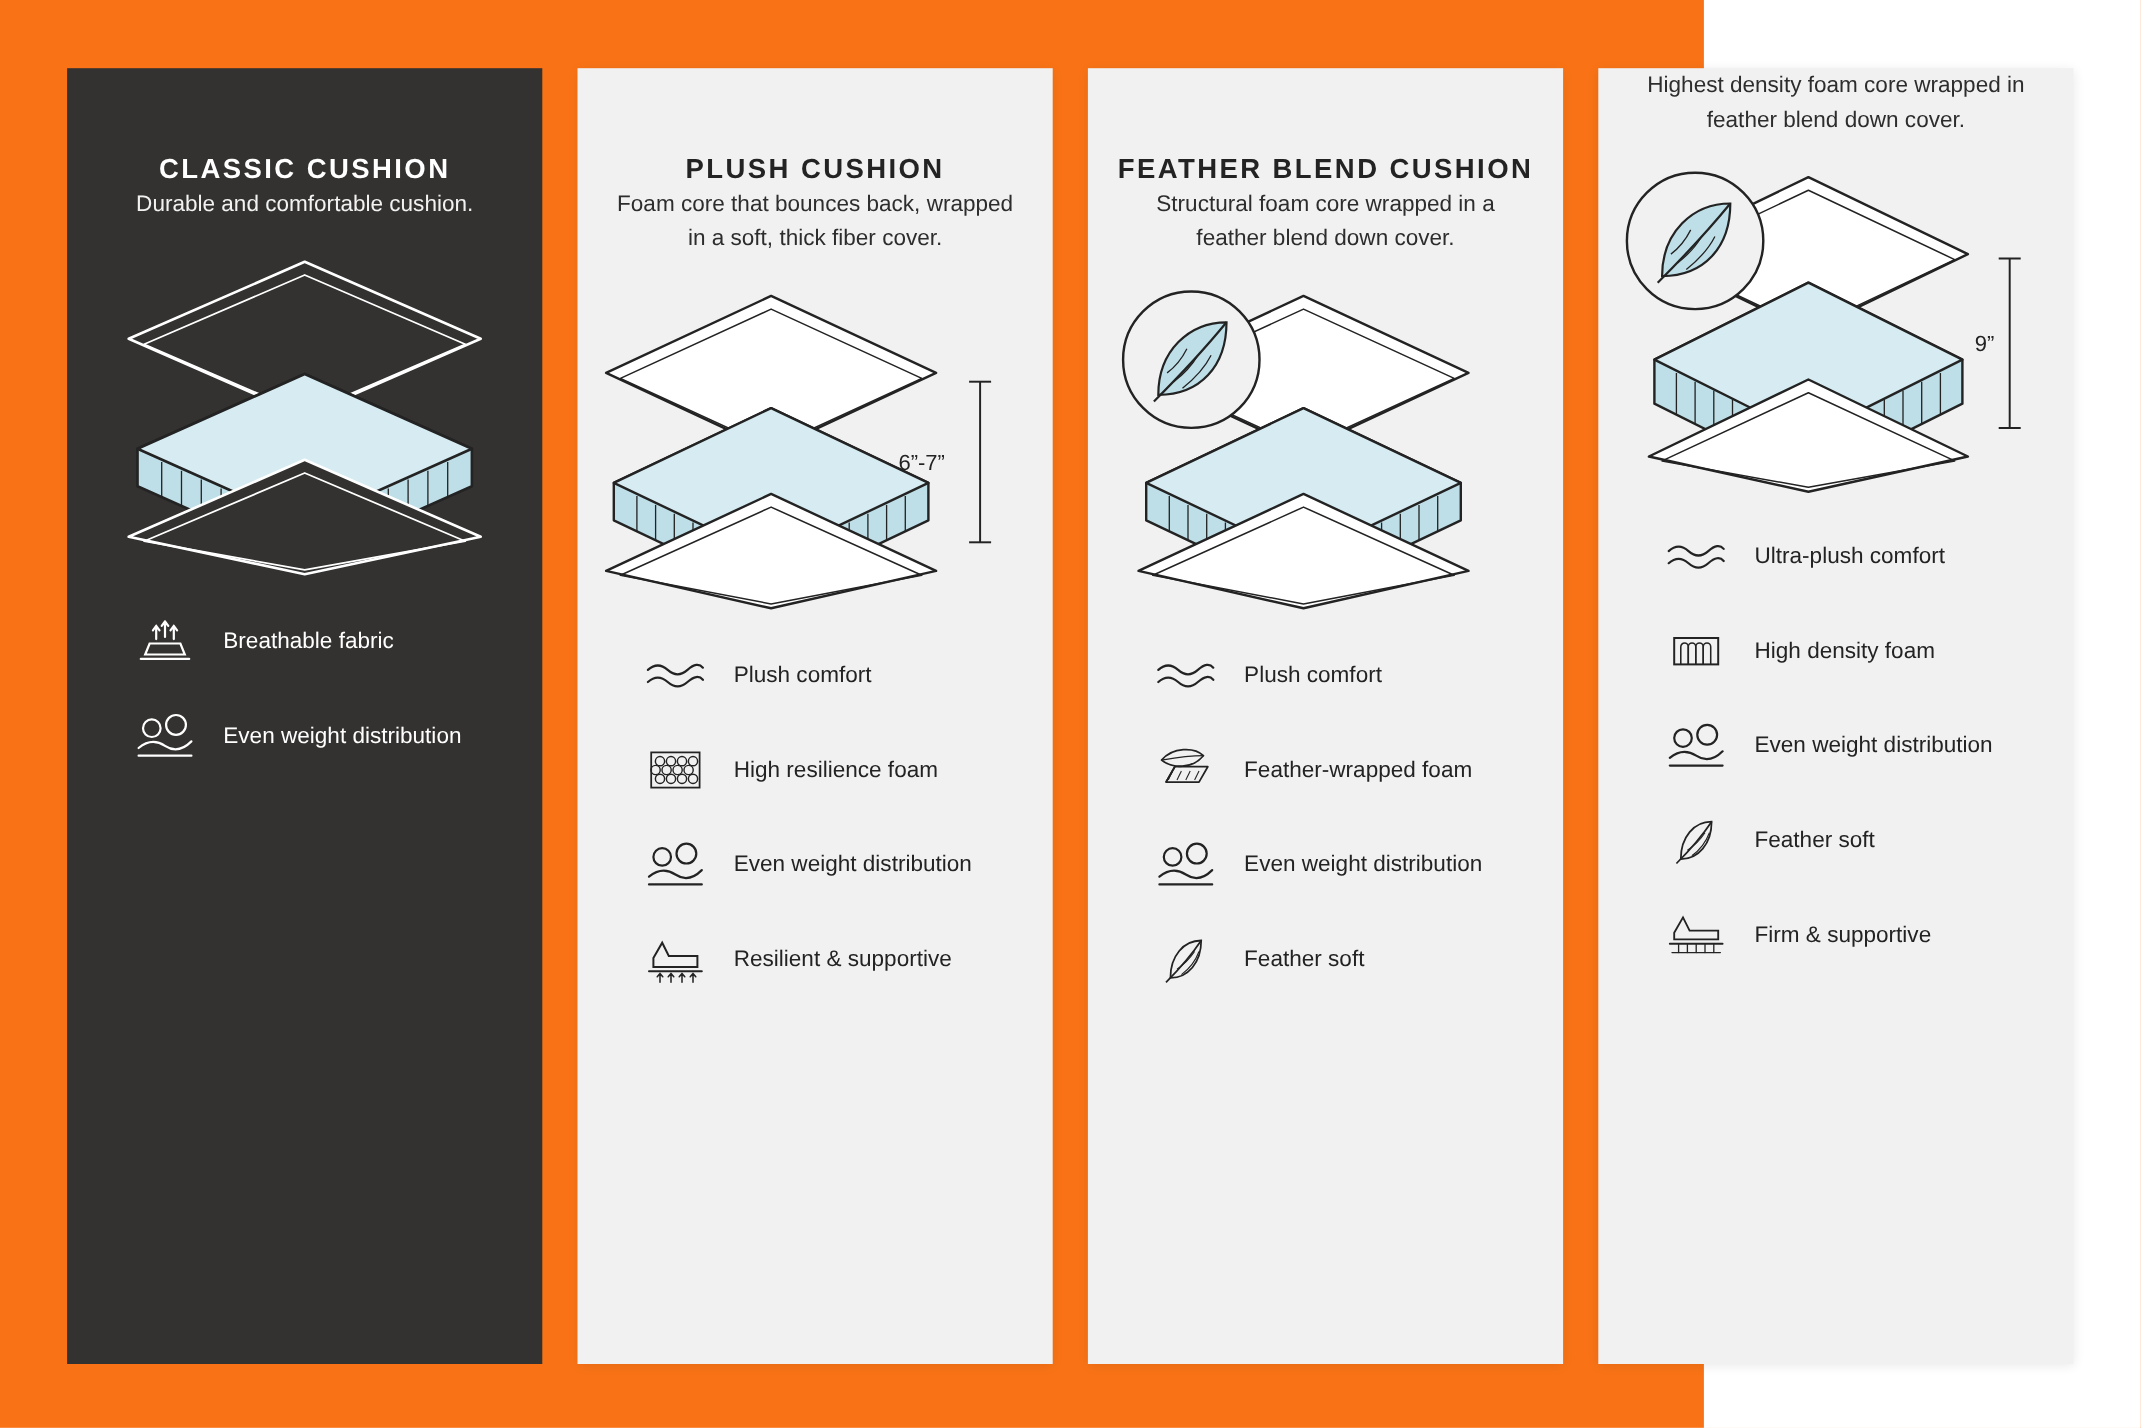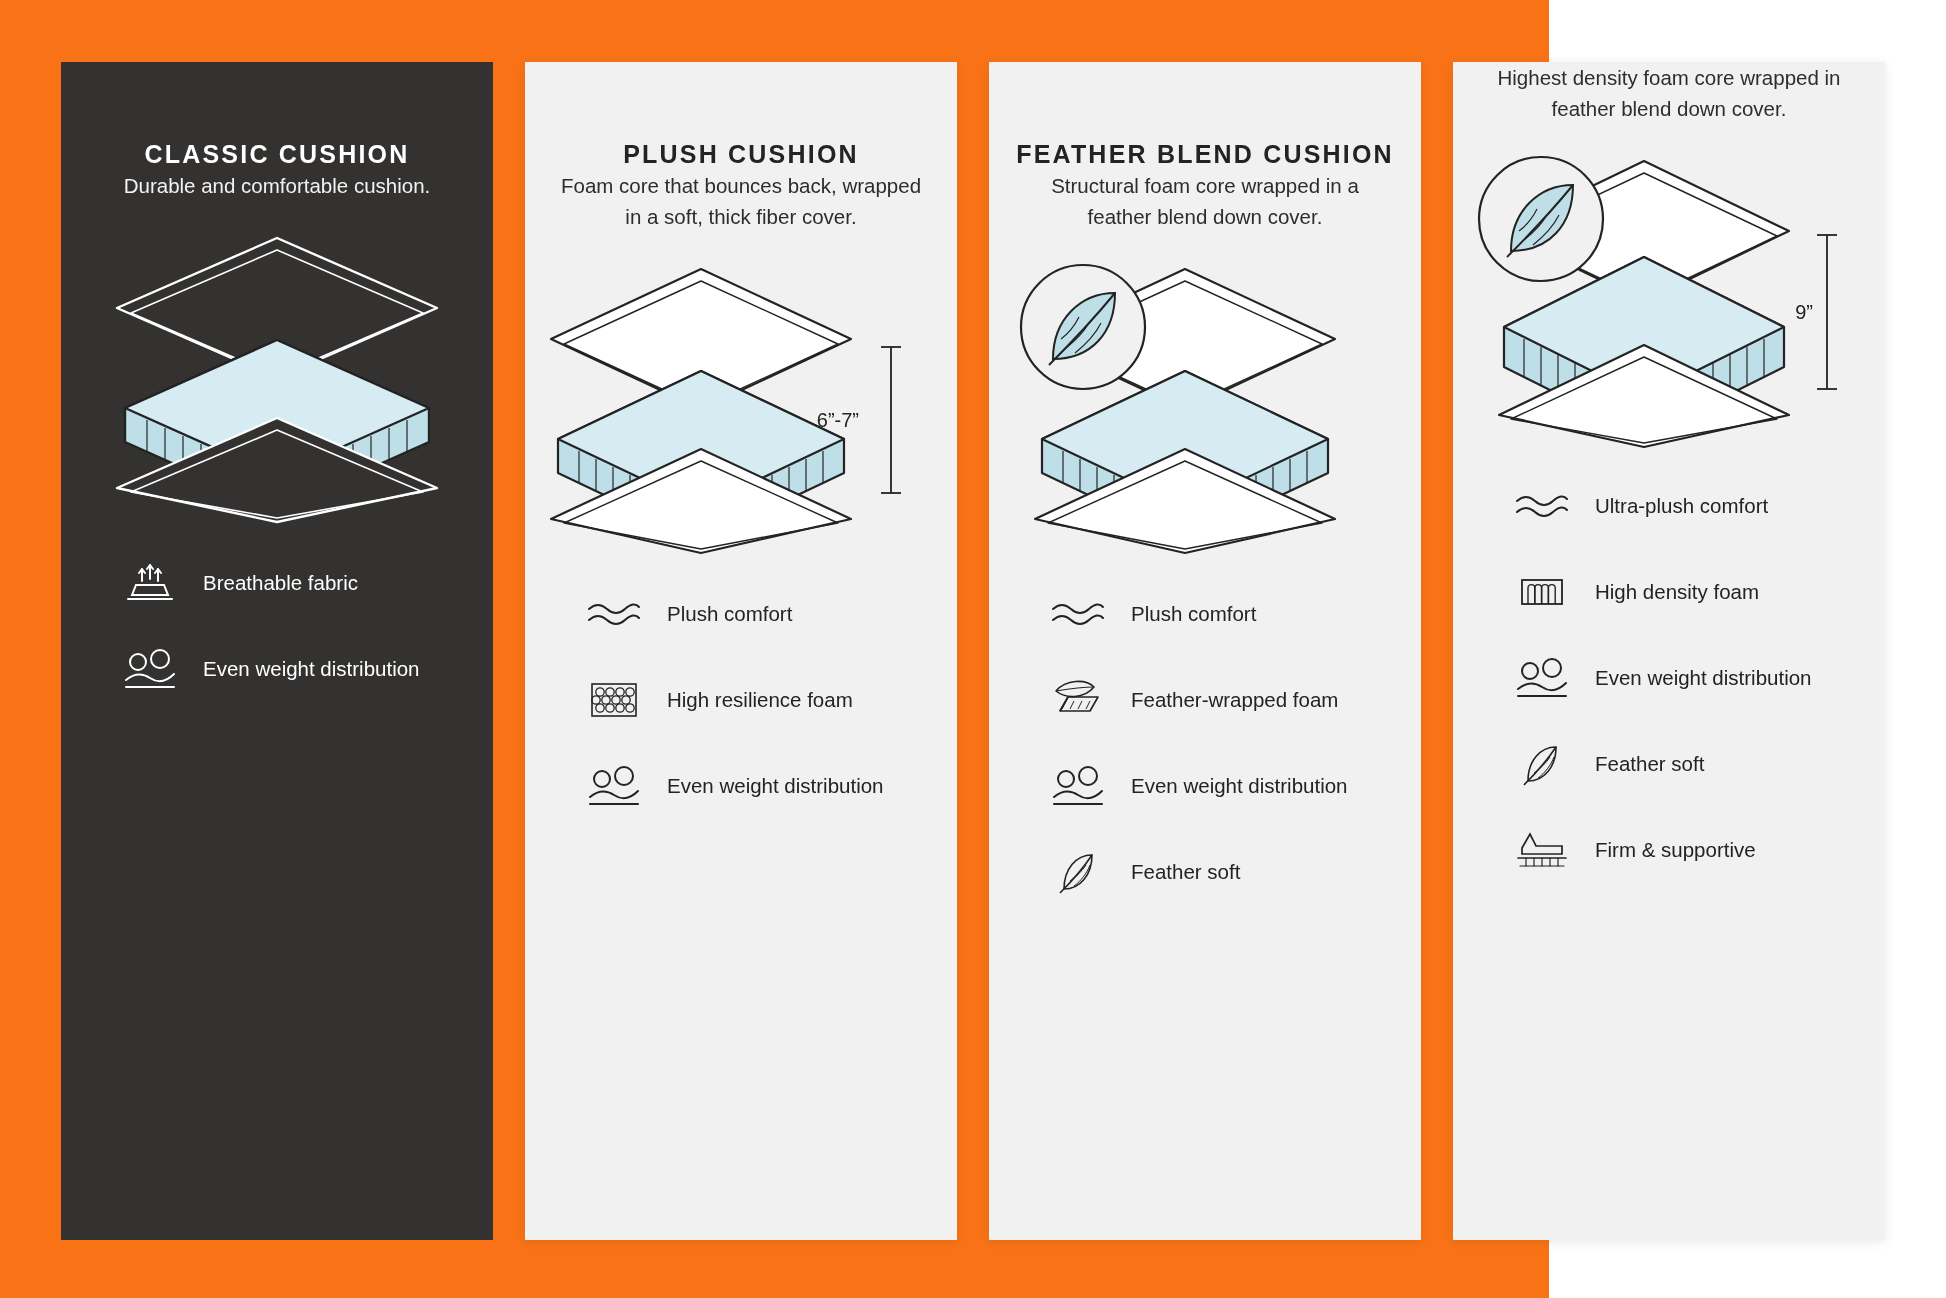--- a/index.html
+++ b/index.html
@@ -271,20 +271,37 @@
                 <g fill="none" stroke="#232323" stroke-width="2" stroke-linecap="round">
               <circle cx="16" cy="16" r="8"></circle>
               <circle cx="38" cy="13" r="9"></circle>
               <path d="M4 34 Q16 24 28 32 T52 28"></path>
               <line x1="4" y1="41" x2="52" y2="41"></line>
             </g>
               </svg>
           </span>
           <span class="flabel">Even weight distribution</span>
         </div>
+        <div class="feature">
+          <span class="ficon">
+            <svg width="56" height="46" viewBox="0 0 56 46">
+                <g fill="none" stroke="#232323" stroke-width="1.8" stroke-linecap="round">
+              <path d="M8 22 L16 8 L22 20 H48 V30 H8 Z"></path>
+              <line x1="4" y1="34" x2="52" y2="34"></line>
+              <g stroke-width="1.4">
+                <path d="M14 44 V36 M14 36 l-2.5 3 M14 36 l2.5 3"></path>
+                <path d="M24 44 V36 M24 36 l-2.5 3 M24 36 l2.5 3"></path>
+                <path d="M34 44 V36 M34 36 l-2.5 3 M34 36 l2.5 3"></path>
+                <path d="M44 44 V36 M44 36 l-2.5 3 M44 36 l2.5 3"></path>
+              </g>
+            </g>
+              </svg>
+          </span>
+          <span class="flabel">Resilient &amp; supportive</span>
+        </div>
       </div>
     </div>
 
     <div class="card">
       <div class="card-title">FEATHER BLEND CUSHION</div>
       <div class="card-desc">Structural foam core wrapped in a feather blend down cover.</div>
 
       <div class="illus">
         <svg width="400" height="300" viewBox="0 0 400 300">
           <g fill="none" stroke="#232323" stroke-width="2.2" stroke-linejoin="round">

